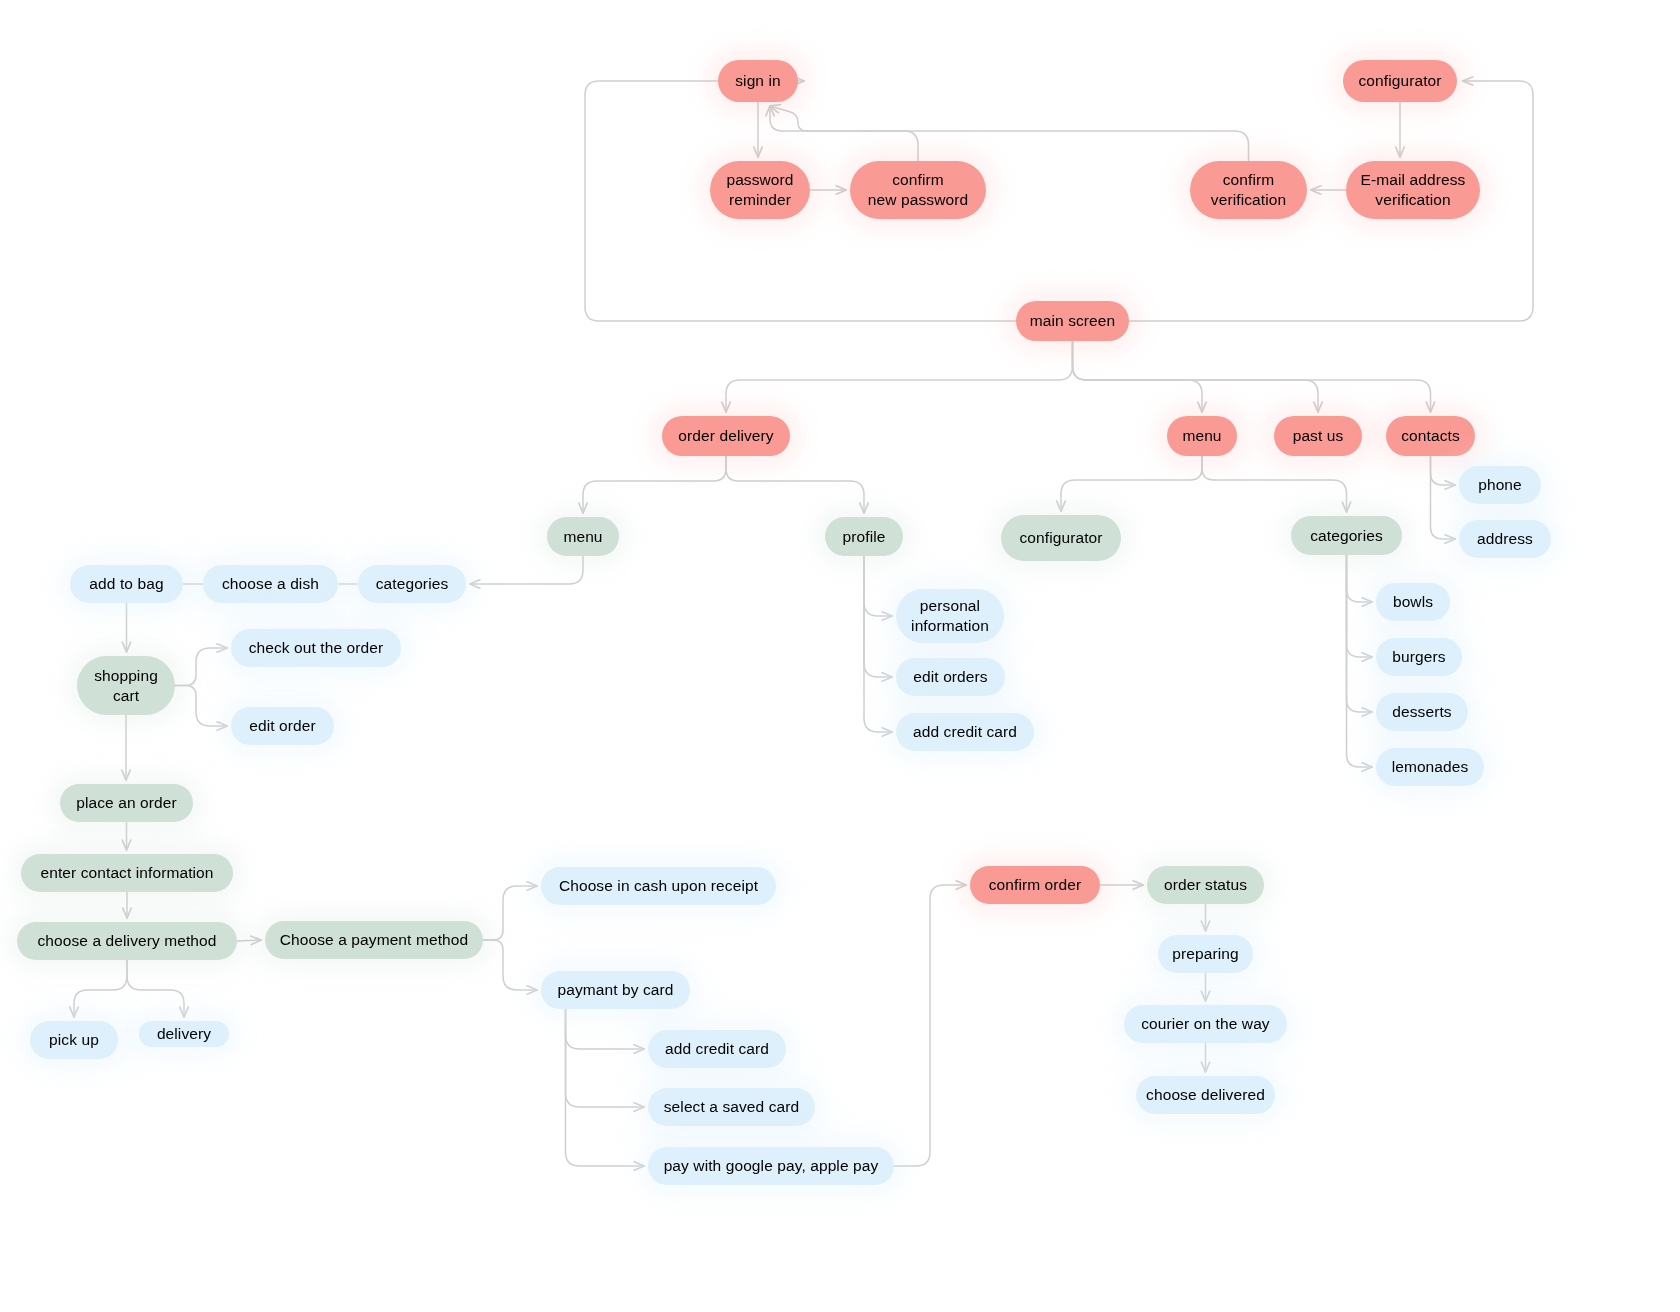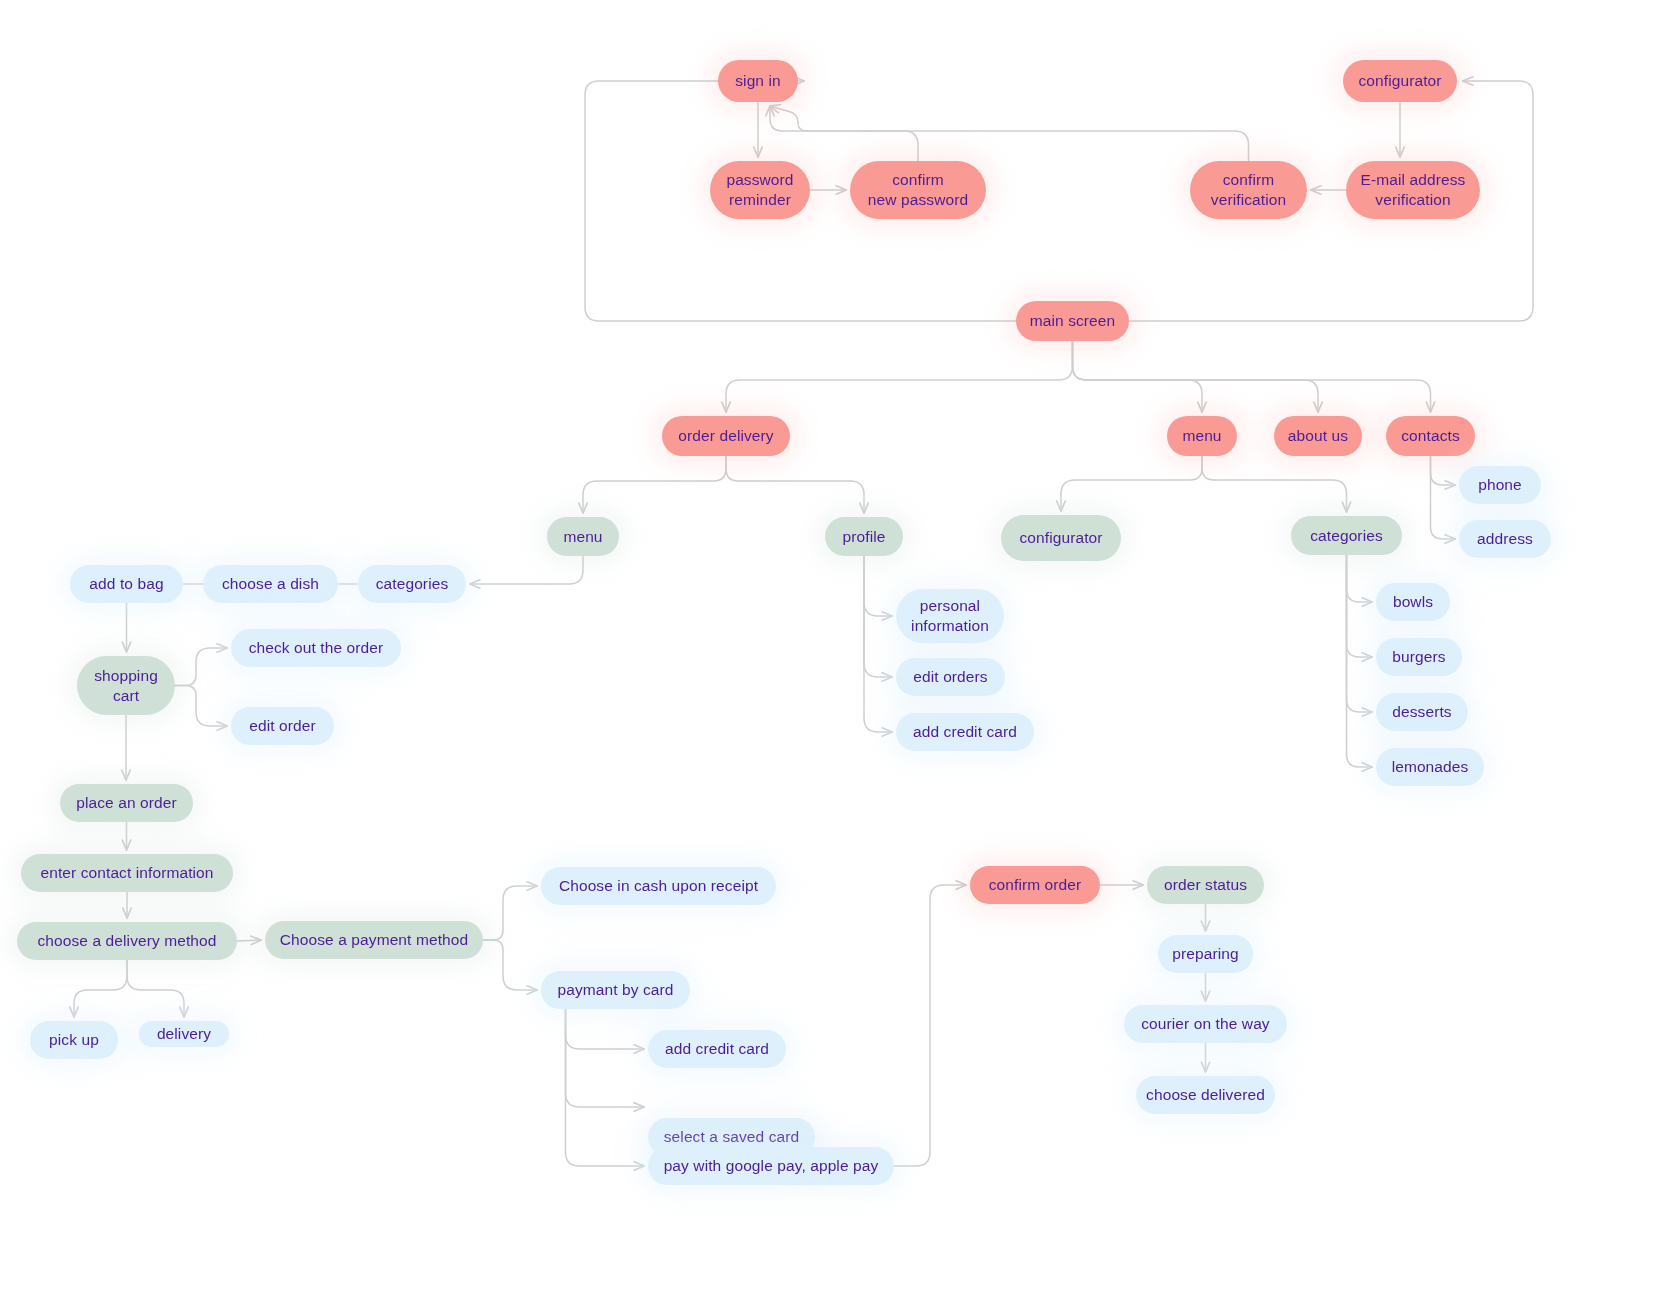--- a/index.html
+++ b/index.html
@@ -26,21 +26,21 @@
     pointer-events: none;
   }
   .node {
     position: absolute;
     box-sizing: border-box;
     display: flex;
     align-items: center;
     justify-content: center;
     text-align: center;
     border-radius: 999px;
-    color: #4c1d95;
+    color: #000000;
     font-size: 15.5px;
     line-height: 1.28;
     letter-spacing: 0.1px;
     padding: 4px 10px;
     white-space: pre-line;
     z-index: 2;
   }
   .node.red {
     background: #fa9a94;
     box-shadow: 0 0 24px 10px rgba(250,154,148,0.16);
@@ -121,21 +121,21 @@
 reminder</div>
       <div class="node red" style="left: 850px; top: 161px; width: 136px; height: 58px;">confirm
 new password</div>
       <div class="node red" style="left: 1190px; top: 161px; width: 117px; height: 58px;">confirm
 verification</div>
       <div class="node red" style="left: 1346px; top: 161px; width: 134px; height: 58px; text-align: center;">E-mail address
 verification</div>
       <div class="node red" style="left: 1016px; top: 301px; width: 113px; height: 40px;">main screen</div>
       <div class="node red" style="left: 662px; top: 416px; width: 128px; height: 40px;">order delivery</div>
       <div class="node red" style="left: 1167px; top: 416px; width: 70px; height: 40px;">menu</div>
-      <div class="node red" style="left: 1274px; top: 416px; width: 88px; height: 40px;">about us</div>
+      <div class="node red" style="left: 1274px; top: 416px; width: 88px; height: 40px;">past us</div>
       <div class="node red" style="left: 1386px; top: 416px; width: 89px; height: 40px;">contacts</div>
       <div class="node blue" style="left: 1459px; top: 466px; width: 82px; height: 38px;">phone</div>
       <div class="node blue" style="left: 1459px; top: 520px; width: 92px; height: 38px;">address</div>
       <div class="node green" style="left: 547px; top: 517px; width: 72px; height: 39px;">menu</div>
       <div class="node green" style="left: 825px; top: 517px; width: 78px; height: 39px;">profile</div>
       <div class="node green" style="left: 1001px; top: 515px; width: 120px; height: 46px;">configurator</div>
       <div class="node green" style="left: 1291px; top: 516px; width: 111px; height: 39px;">categories</div>
       <div class="node blue" style="left: 1376px; top: 583px; width: 74px; height: 38px;">bowls</div>
       <div class="node blue" style="left: 1376px; top: 638px; width: 86px; height: 38px;">burgers</div>
       <div class="node blue" style="left: 1376px; top: 693px; width: 92px; height: 38px;">desserts</div>
@@ -153,21 +153,21 @@
       <div class="node blue" style="left: 231px; top: 707px; width: 103px; height: 38px;">edit order</div>
       <div class="node green" style="left: 60px; top: 784px; width: 133px; height: 38px;">place an order</div>
       <div class="node green" style="left: 21px; top: 854px; width: 212px; height: 38px;">enter contact information</div>
       <div class="node green" style="left: 17px; top: 922px; width: 220px; height: 38px;">choose a delivery method</div>
       <div class="node green" style="left: 265px; top: 921px; width: 218px; height: 38px;">Choose a payment method</div>
       <div class="node blue" style="left: 30px; top: 1021px; width: 88px; height: 38px;">pick up</div>
       <div class="node blue" style="left: 139px; top: 1021px; width: 90px; height: 26px;">delivery</div>
       <div class="node blue" style="left: 541px; top: 867px; width: 235px; height: 38px;">Choose in cash upon receipt</div>
       <div class="node blue" style="left: 541px; top: 971px; width: 149px; height: 38px;">paymant by card</div>
       <div class="node blue" style="left: 648px; top: 1030px; width: 138px; height: 38px;">add credit card</div>
-      <div class="node blue" style="left: 648px; top: 1088px; width: 167px; height: 38px; margin-top: 30px;">select a saved card</div>
+      <div class="node blue" style="left: 648px; top: 1088px; width: 167px; height: 38px;">select a saved card</div>
       <div class="node blue" style="left: 648px; top: 1147px; width: 246px; height: 38px;">pay with google pay, apple pay</div>
       <div class="node red" style="left: 970px; top: 866px; width: 130px; height: 38px;">confirm order</div>
       <div class="node green" style="left: 1147px; top: 866px; width: 117px; height: 38px;">order status</div>
       <div class="node blue" style="left: 1158px; top: 935px; width: 95px; height: 38px;">preparing</div>
       <div class="node blue" style="left: 1124px; top: 1005px; width: 163px; height: 38px;">courier on the way</div>
       <div class="node blue" style="left: 1136px; top: 1076px; width: 139px; height: 38px;">choose delivered</div>
     </div>
 </div>
 
 </body></html>

